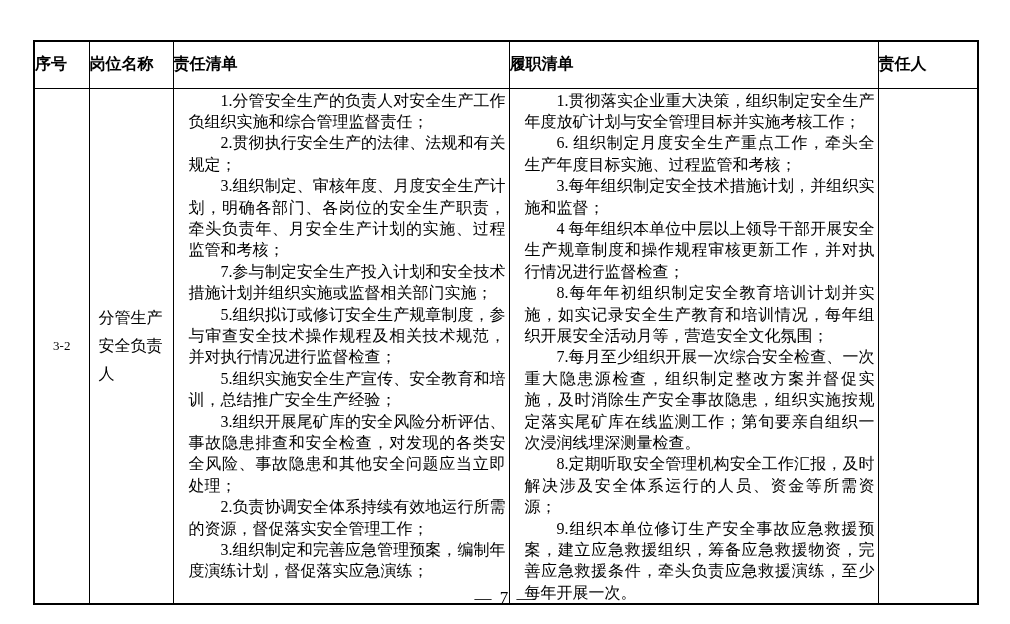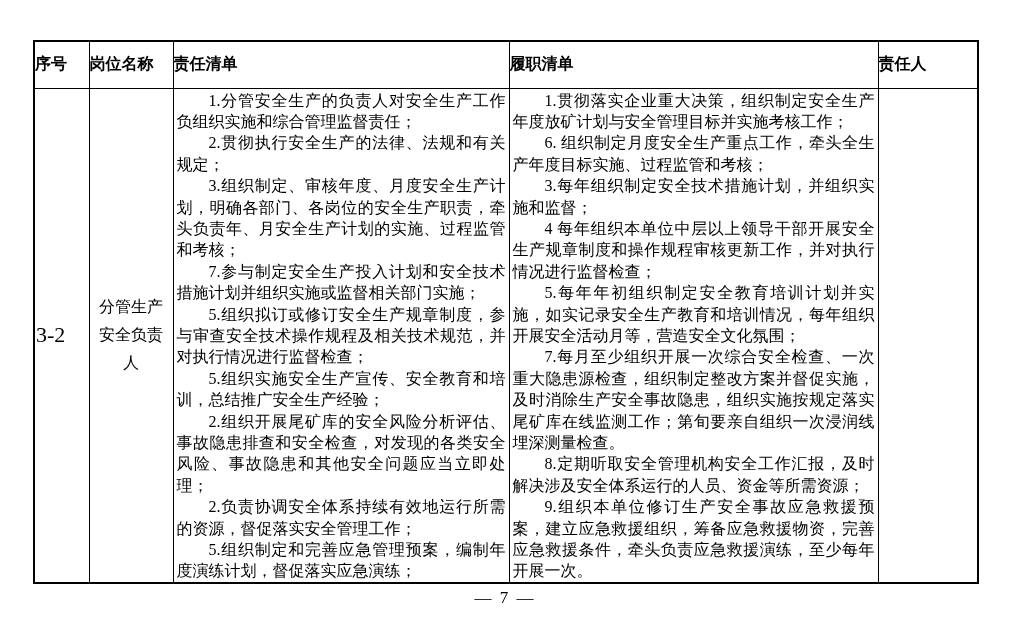--- a/index.html
+++ b/index.html
@@ -34,33 +34,33 @@
   }
   .duty-table thead tr { height: 47px; }
   .duty-table th {
     font-size: 16px;
     font-weight: bold;
     text-align: left;
     vertical-align: middle;
     padding: 0;
   }
   .c-serial {
+    text-align: center;
     vertical-align: middle;
-    font-size: 22px;
+    font-size: 13px;
   }
   .c-position {
-    text-align: center;
     vertical-align: middle;
     font-size: 16px;
     line-height: 28px;
     padding: 4px 9px;
   }
   .c-resp, .c-duty {
     vertical-align: top;
-    padding: 1px 3px 0 3px;
+    padding: 1px 3px 0 15px;
   }
   .c-resp .para, .c-duty .para {
     margin: 0;
     font-size: 16px;
     line-height: 21.4px;
     text-align: justify;
     text-indent: 2em;
     word-break: break-all;
   }
   .c-person {
@@ -102,30 +102,30 @@
       <tr>
         <td class="c-serial">3-2</td>
         <td class="c-position">分管生产安全负责人</td>
         <td class="c-resp">
             <p class="para">1.分管安全生产的负责人对安全生产工作负组织实施和综合管理监督责任；</p>
             <p class="para">2.贯彻执行安全生产的法律、法规和有关规定；</p>
             <p class="para">3.组织制定、审核年度、月度安全生产计划，明确各部门、各岗位的安全生产职责，牵头负责年、月安全生产计划的实施、过程监管和考核；</p>
             <p class="para">7.参与制定安全生产投入计划和安全技术措施计划并组织实施或监督相关部门实施；</p>
             <p class="para">5.组织拟订或修订安全生产规章制度，参与审查安全技术操作规程及相关技术规范，并对执行情况进行监督检查；</p>
             <p class="para">5.组织实施安全生产宣传、安全教育和培训，总结推广安全生产经验；</p>
-            <p class="para">2.组织开展尾矿库的安全风险分析评估、事故隐患排查和安全检查，对发现的各类安全风险、事故隐患和其他安全问题应当立即处理；</p>
+            <p class="para">3.组织开展尾矿库的安全风险分析评估、事故隐患排查和安全检查，对发现的各类安全风险、事故隐患和其他安全问题应当立即处理；</p>
             <p class="para">2.负责协调安全体系持续有效地运行所需的资源，督促落实安全管理工作；</p>
-            <p class="para">5.组织制定和完善应急管理预案，编制年度演练计划，督促落实应急演练；</p>
+            <p class="para">3.组织制定和完善应急管理预案，编制年度演练计划，督促落实应急演练；</p>
           </td>
         <td class="c-duty">
             <p class="para">1.贯彻落实企业重大决策，组织制定安全生产年度放矿计划与安全管理目标并实施考核工作；</p>
             <p class="para">6. 组织制定月度安全生产重点工作，牵头全生产年度目标实施、过程监管和考核；</p>
             <p class="para">3.每年组织制定安全技术措施计划，并组织实施和监督；</p>
             <p class="para">4 每年组织本单位中层以上领导干部开展安全生产规章制度和操作规程审核更新工作，并对执行情况进行监督检查；</p>
-            <p class="para">5.每年年初组织制定安全教育培训计划并实施，如实记录安全生产教育和培训情况，每年组织开展安全活动月等，营造安全文化氛围；</p>
+            <p class="para">8.每年年初组织制定安全教育培训计划并实施，如实记录安全生产教育和培训情况，每年组织开展安全活动月等，营造安全文化氛围；</p>
             <p class="para">7.每月至少组织开展一次综合安全检查、一次重大隐患源检查，组织制定整改方案并督促实施，及时消除生产安全事故隐患，组织实施按规定落实尾矿库在线监测工作；第旬要亲自组织一次浸润线埋深测量检查。</p>
             <p class="para">8.定期听取安全管理机构安全工作汇报，及时解决涉及安全体系运行的人员、资金等所需资源；</p>
             <p class="para">9.组织本单位修订生产安全事故应急救援预案，建立应急救援组织，筹备应急救援物资，完善应急救援条件，牵头负责应急救援演练，至少每年开展一次。</p>
           </td>
         <td class="c-person"></td>
       </tr>
     </tbody>
   </table>
 
   <div class="footer">— 7 —</div>

